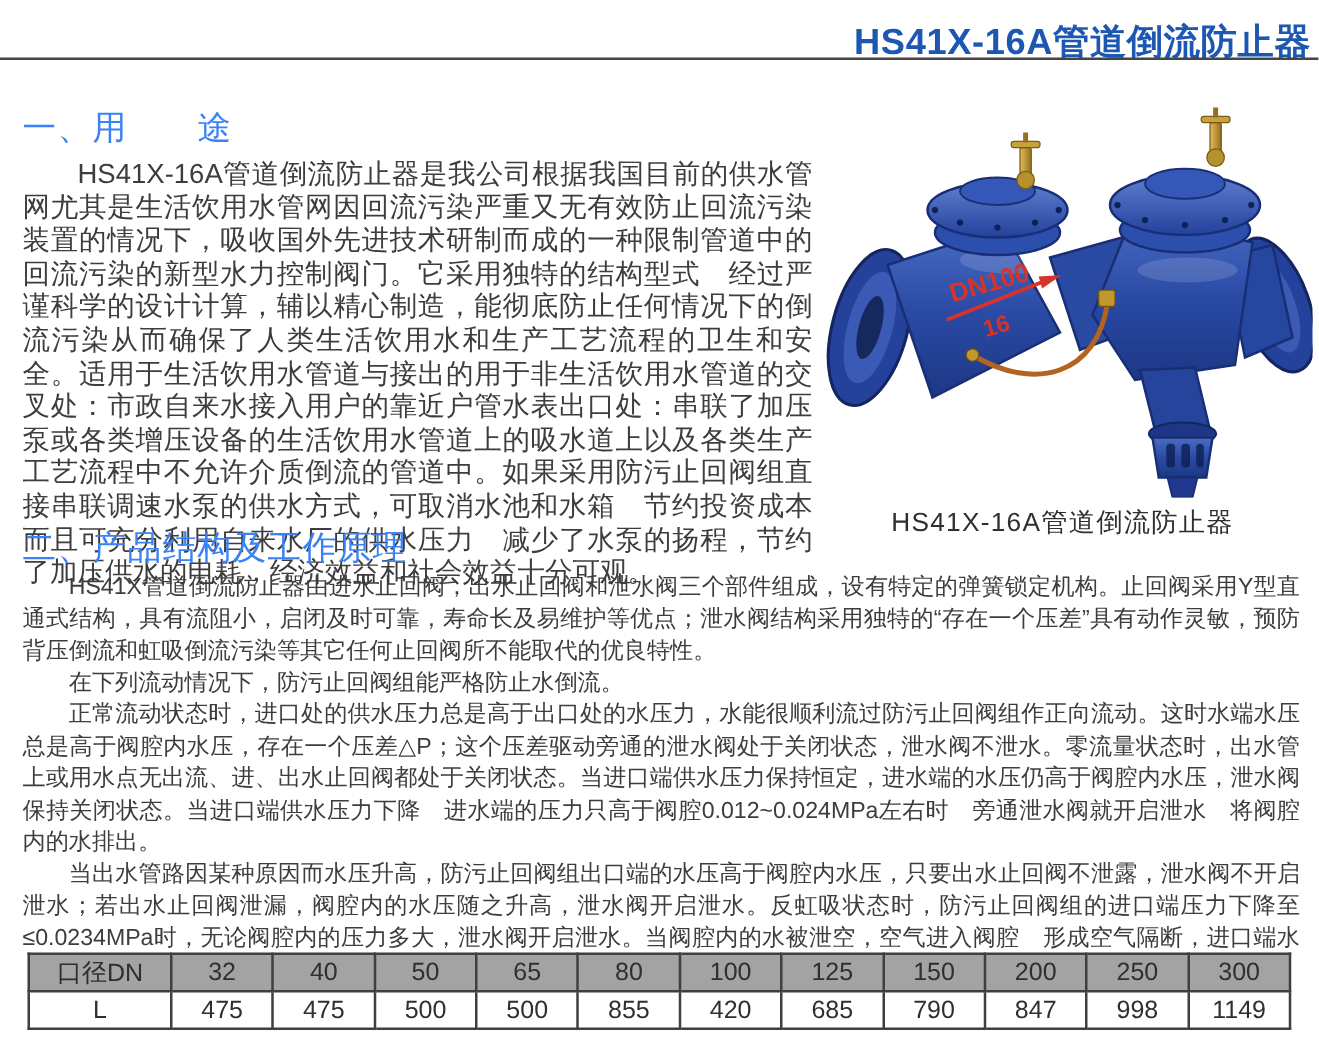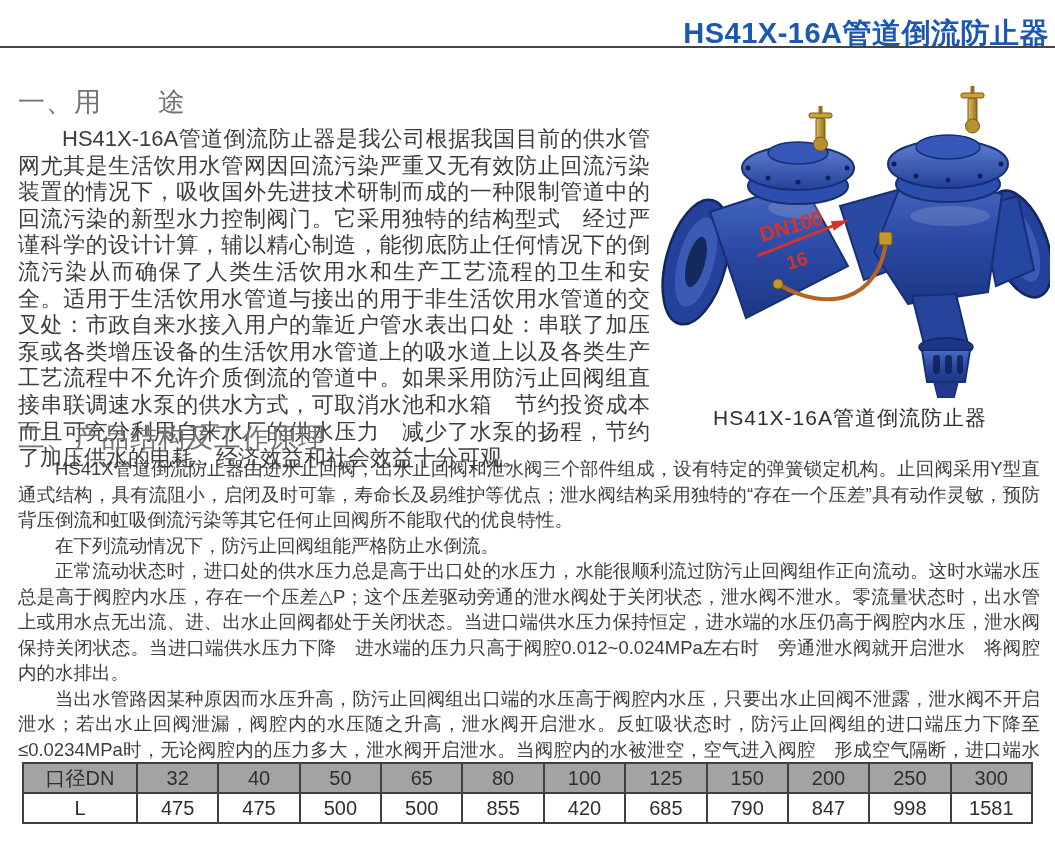--- a/index.html
+++ b/index.html
@@ -12,21 +12,21 @@
   .header-title {
     position:absolute; top:14px; right:6px; width:700px;
     text-align:right; font-size:29px; font-weight:bold; color:#1c57b2;
     letter-spacing:0.5px;
   }
   .header-rule {
     position:absolute; top:46px; left:0; width:1055px; height:2px;
     background:#454545;
   }
   .sec-heading {
-    position:absolute; left:18px; font-size:27px; color:#737373;
+    position:absolute; left:18px; font-size:27px; color:#3b82f6;
     font-weight:normal; letter-spacing:1px;
   }
   .sec-heading.usage { top:84px; }
   .sec-heading.structure { top:420px; }
   .usage-body {
     position:absolute; top:126px; left:18px; width:632px;
     font-size:22px; line-height:26.6px; text-align:justify; color:#3d3d3d;
   }
   .usage-body p { text-indent:2em; }
   .structure-body {
@@ -200,18 +200,18 @@
       <td>475</td>
       <td>475</td>
       <td>500</td>
       <td>500</td>
       <td>855</td>
       <td>420</td>
       <td>685</td>
       <td>790</td>
       <td>847</td>
       <td>998</td>
-      <td>1581</td>
+      <td>1149</td>
     </tr>
   </tbody>
     </table>
 
 </div>
 
 </body></html>

